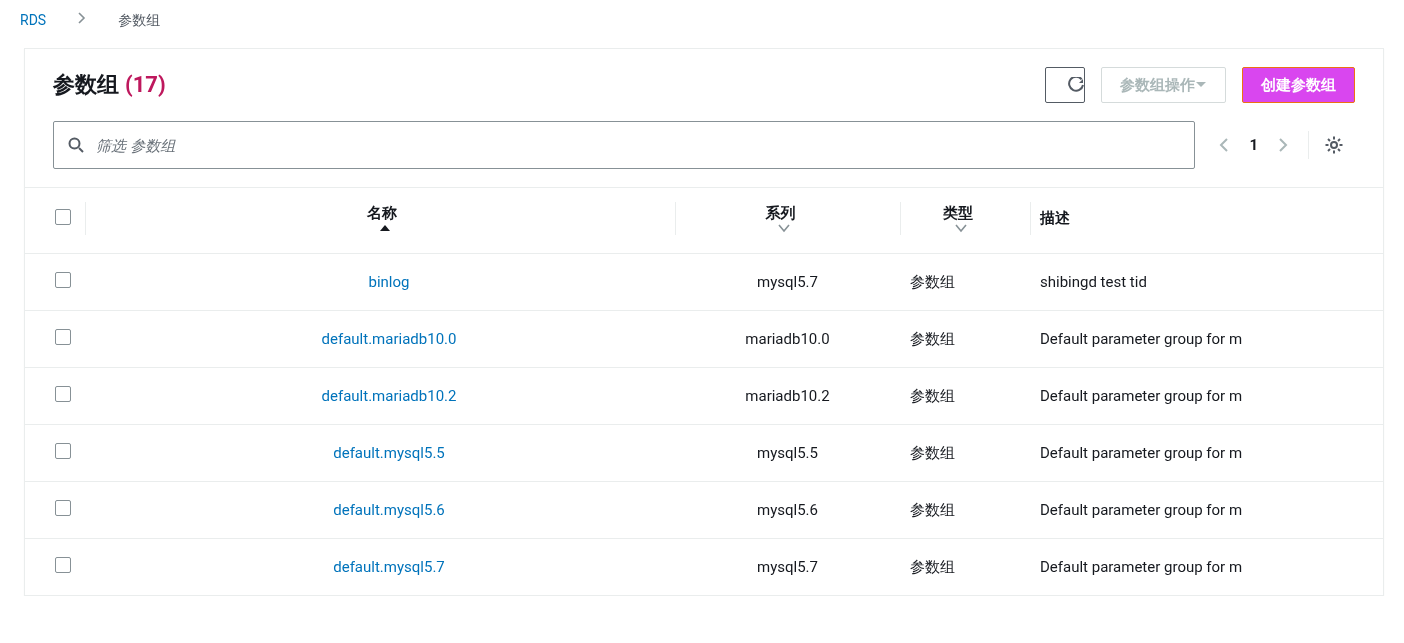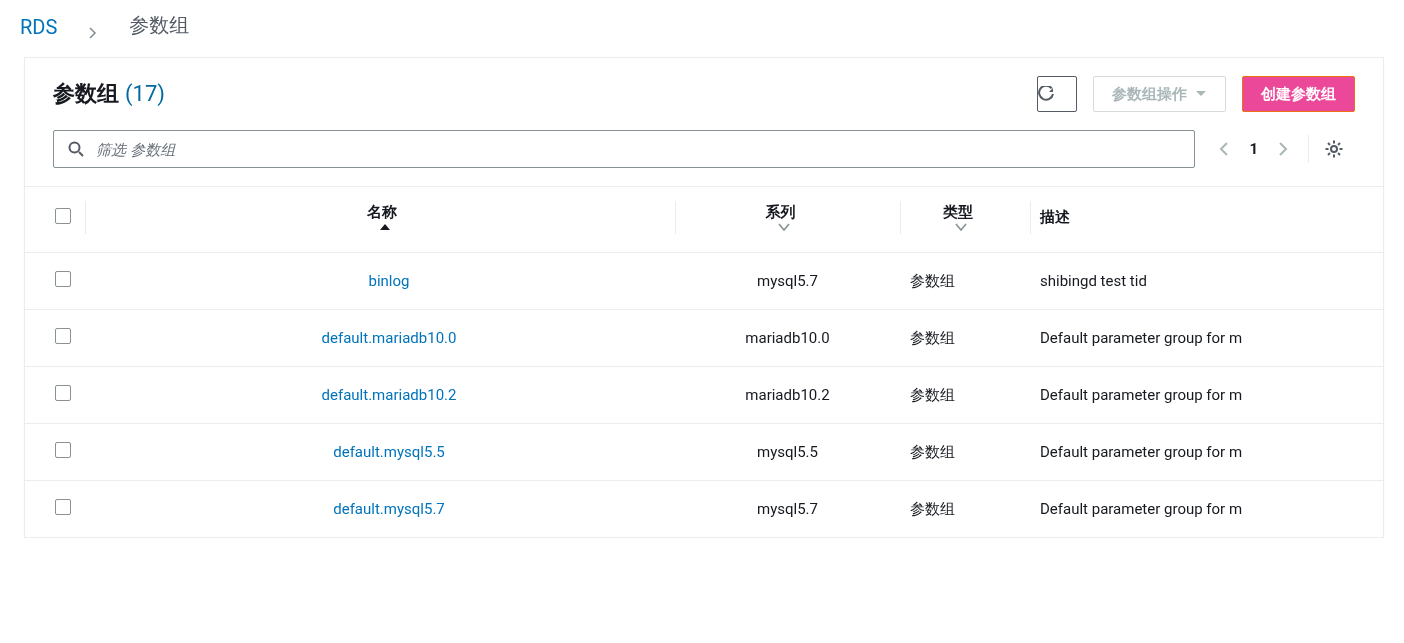--- a/index.html
+++ b/index.html
@@ -5,23 +5,23 @@
   * { box-sizing: border-box; margin: 0; padding: 0; }
   body {
     font-family: -apple-system, BlinkMacSystemFont, "Segoe UI", Roboto, "Helvetica Neue", Arial, sans-serif;
     font-size: 14px;
     color: #16191f;
     background: #fff;
     width: 1404px;
   }
   .breadcrumb {
     display: flex;
-    align-items: flex-end;
+    align-items: flex-start;
     padding: 12px 20px 18px 20px;
-    font-size: 20px;
+    font-size: 14px;
     gap: 32px;
   }
   .breadcrumb-link {
     color: #0073bb;
     cursor: pointer;
   }
   .breadcrumb-sep {
     color: #879196;
     font-size: 12px;
   }
@@ -43,65 +43,64 @@
   .panel-title {
     font-size: 22px;
     font-weight: 700;
     color: #16191f;
     flex: 1;
     display: flex;
     align-items: baseline;
     gap: 6px;
   }
   .panel-count {
-    font-weight: 400;
-    color: #0369a1;
+    font-weight: 700;
+    color: #be185d;
   }
   .btn {
     height: 36px;
     display: inline-flex;
     align-items: center;
-    justify-content: flex-start;
+    justify-content: flex-end;
     border: 1px solid #545b64;
     background: #fff;
     color: #545b64;
     padding: 0 18px;
     font-size: 15px;
     font-weight: 600;
     cursor: pointer;
-    gap: 8px;
     border-radius: 2px;
   }
   .btn-icon-only {
     width: 40px;
     padding: 0;
   }
   .btn-disabled {
     border-color: #d5dbdb;
     color: #aab7b8;
     cursor: default;
   }
   .btn-primary {
-    background: #ec4899;
+    background: #d946ef;
     border-color: #ec7211;
     color: #fff;
   }
   .panel-toolbar {
     display: flex;
     align-items: center;
     padding: 10px 28px 18px 28px;
     gap: 8px;
     border-bottom: 1px solid #eaeded;
   }
   .search-wrap {
     flex: 1;
     position: relative;
     border: 1px solid #879196;
     border-radius: 2px;
-    height: 38px;
+    height: 48px;
     display: flex;
     align-items: center;
     padding: 0 10px 0 14px;
     gap: 12px;
   }
   .search-wrap input {
     border: none;
     outline: none;
     flex: 1;
     font-size: 15px;
@@ -361,20 +360,27 @@
         </tr>
         <tr>
           <td class="col-check"><input type="checkbox" class="row-check" style=""></td>
           <td class="col-name"><span class="name-link">default.mysql5.5</span></td>
           <td class="col-family"><span>mysql5.5</span></td>
           <td class="col-type"><span>参数组</span></td>
           <td class="col-desc"><span>Default parameter group for m</span></td>
         </tr>
         <tr>
           <td class="col-check"><input type="checkbox" class="row-check" style=""></td>
+          <td class="col-name"><span class="name-link">default.mysql5.6</span></td>
+          <td class="col-family"><span>mysql5.6</span></td>
+          <td class="col-type"><span>参数组</span></td>
+          <td class="col-desc"><span>Default parameter group for m</span></td>
+        </tr>
+        <tr>
+          <td class="col-check"><input type="checkbox" class="row-check" style=""></td>
           <td class="col-name"><span class="name-link">default.mysql5.7</span></td>
           <td class="col-family"><span>mysql5.7</span></td>
           <td class="col-type"><span>参数组</span></td>
           <td class="col-desc"><span>Default parameter group for m</span></td>
         </tr>
       </tbody>
   </table>
 
 </div>
 

